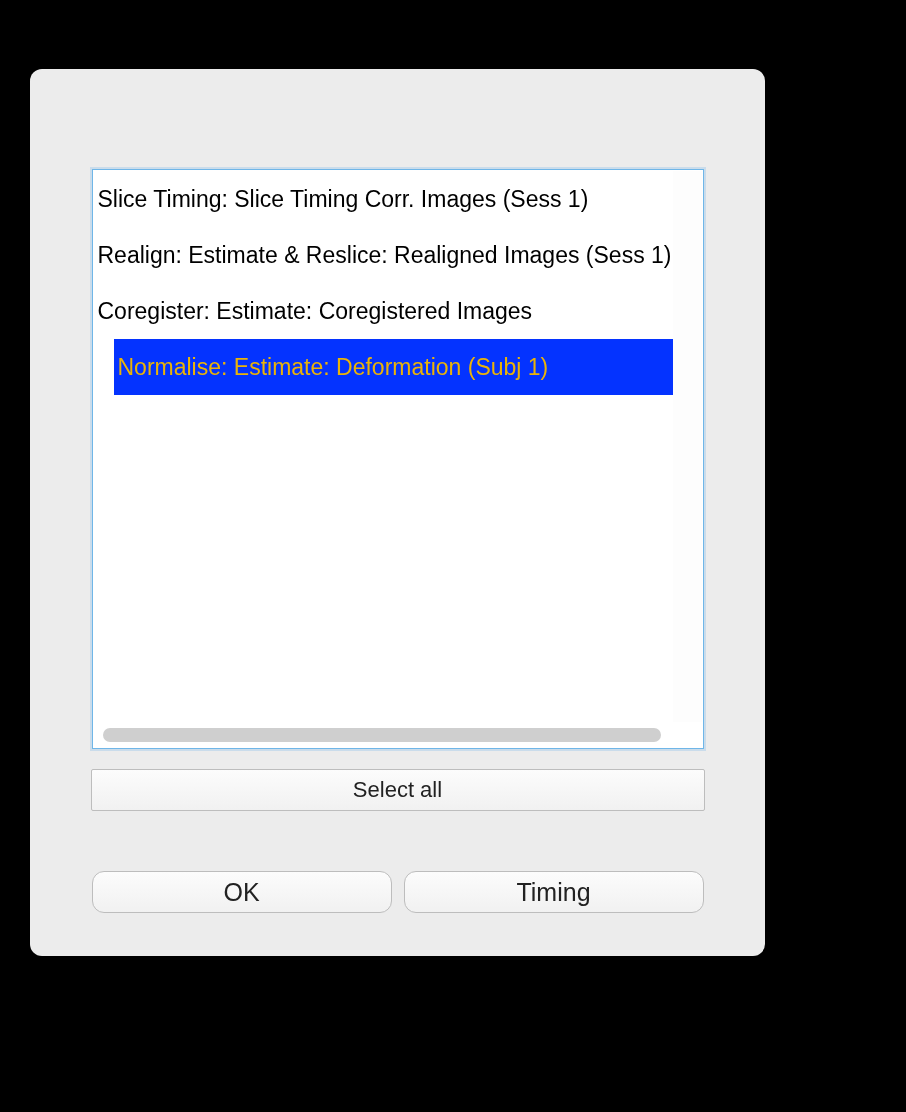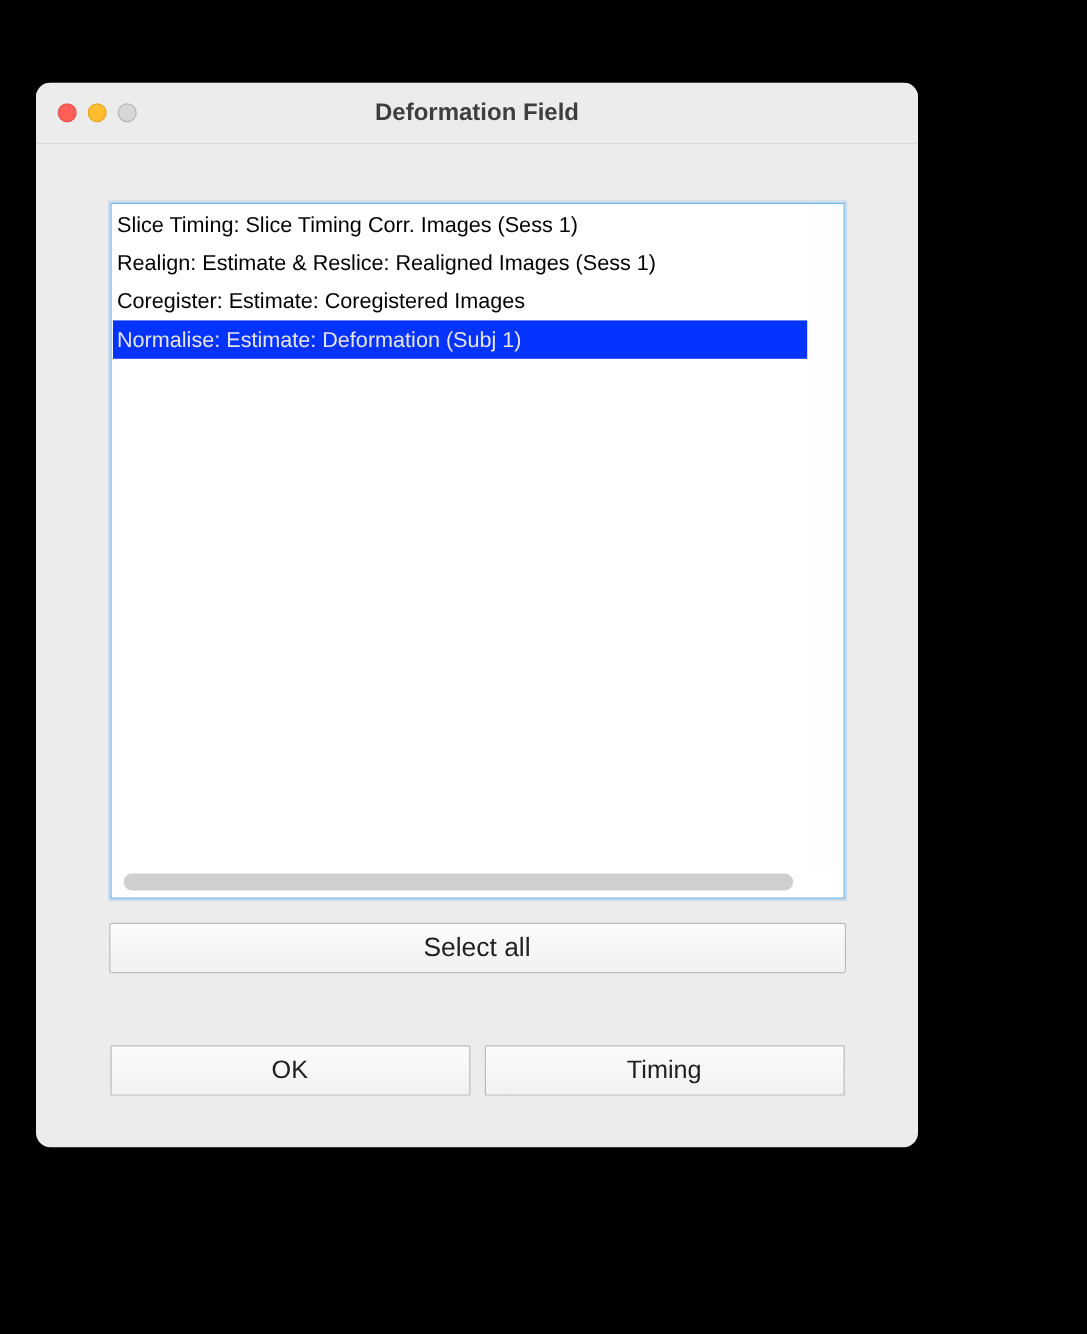--- a/index.html
+++ b/index.html
@@ -82,31 +82,32 @@
   }
   .right-gutter {
     position: absolute;
     top: 1px;
     right: 1px;
     bottom: 26px;
     width: 29px;
     background: #fdfdfd;
   }
   .list-item {
-    font-size: 18px;
+    font-size: 23px;
     line-height: 28px;
     color: #000;
-    padding: 2px 4px;
+    padding: 14px 4px;
     white-space: nowrap;
     overflow: hidden;
     cursor: default;
   }
   .list-item.selected {
     background: #0433ff;
-    color: #e5e5e5;
+    color: #eab308;
+    margin-left: 20px;
   }
   .hscroll {
     position: absolute;
     left: 10px;
     right: 42px;
     bottom: 6px;
     height: 14px;
     background: #cfcfcf;
     border-radius: 7px;
   }
@@ -128,42 +129,34 @@
     width: 612px;
     margin: 60px auto 0 auto;
     display: flex;
     gap: 12px;
   }
   .btn {
     flex: 1;
     height: 40px;
     background: linear-gradient(#fcfcfc,#f1f1f1);
     border: 1px solid #bdbdbd;
-    font-size: 21px;
+    font-size: 25px;
     color: #222;
-    border-radius: 1px;
+    border-radius: 12px;
     display: flex;
     align-items: center;
     justify-content: center;
     cursor: pointer;
   }
 </style>
 </head>
 <body>
 
 <div class="window">
 
-  <div class="titlebar">
-    <div class="traffic">
-      <div class="tl close"></div>
-      <div class="tl min"></div>
-      <div class="tl max"></div>
-    </div>
-    <div class="title">Deformation Field</div>
-  </div>
 
   <div class="content">
 
     <div class="listbox-frame">
       <div class="listbox-inner">
         <div class="list-item">Slice Timing: Slice Timing Corr. Images (Sess 1)</div>
         <div class="list-item">Realign: Estimate &amp; Reslice: Realigned Images (Sess 1)</div>
         <div class="list-item">Coregister: Estimate: Coregistered Images</div>
         <div class="list-item selected">Normalise: Estimate: Deformation (Subj 1)</div>
       </div>

